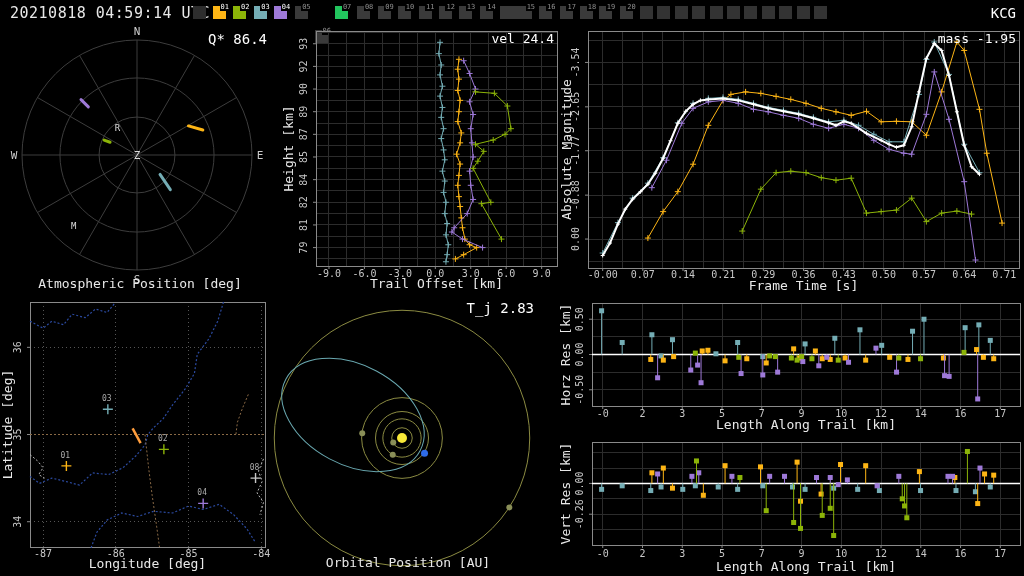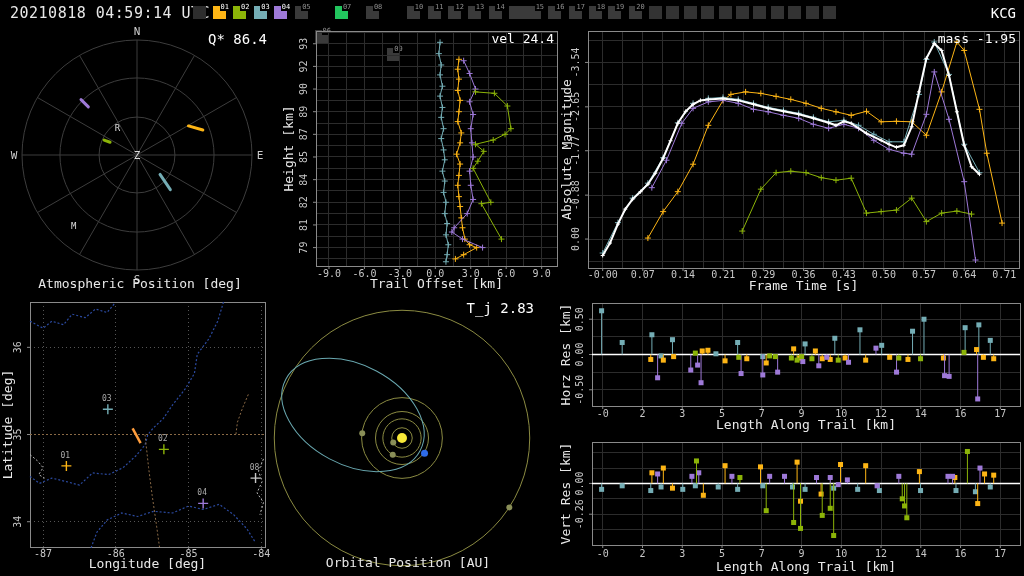--- a/index.html
+++ b/index.html
@@ -33,27 +33,27 @@
         </div>
         <div class="sq" style="background: rgb(158, 121, 216); margin-right: 7.4px;">
           <span class="lbl" style="color: rgb(255, 255, 255);">04</span>
         </div>
         <div class="sq" style="background: rgb(58, 58, 58); margin-right: 7.4px;">
           <span class="lbl" style="color: rgb(143, 143, 143);">05</span>
         </div>
         <div class="sq" style="background: rgb(58, 58, 58); margin-right: 7.4px; margin-top: 24px;">
           <span class="lbl" style="color: rgb(143, 143, 143);">06</span>
         </div>
-        <div class="sq" style="background: #22c55e; margin-right: 18px; text-align: right;">
+        <div class="sq" style="background: #22c55e; margin-right: 9px; text-align: right;">
           <span class="lbl" style="color: rgb(143, 143, 143);">07</span>
         </div>
         <div class="sq" style="background: rgb(58, 58, 58); margin-right: 7.4px;">
           <span class="lbl" style="color: rgb(143, 143, 143);">08</span>
         </div>
-        <div class="sq" style="background: rgb(58, 58, 58); margin-right: 7.4px; margin-top: 42px;">
+        <div class="sq" style="background: rgb(58, 58, 58); margin-right: 7.4px;">
           <span class="lbl" style="color: rgb(143, 143, 143);">09</span>
         </div>
         <div class="sq" style="background: rgb(58, 58, 58); margin-right: 7.4px;">
           <span class="lbl" style="color: rgb(143, 143, 143);">10</span>
         </div>
         <div class="sq" style="background: rgb(58, 58, 58); margin-right: 7.4px;">
           <span class="lbl" style="color: rgb(143, 143, 143);">11</span>
         </div>
         <div class="sq" style="background: rgb(58, 58, 58); margin-right: 7.4px;">
           <span class="lbl" style="color: rgb(143, 143, 143);">12</span>

